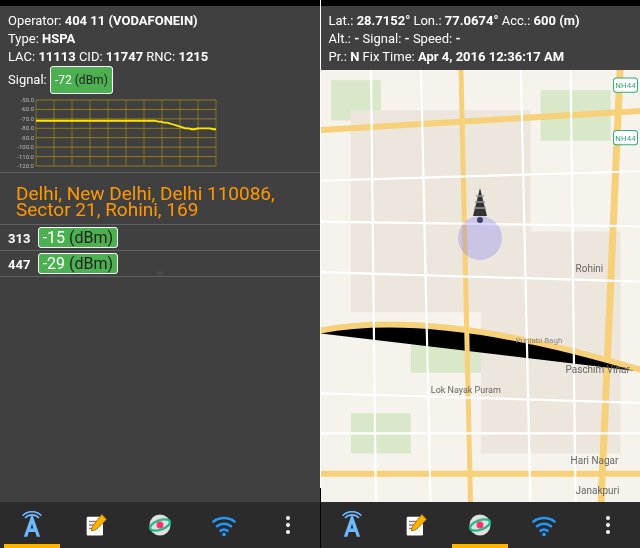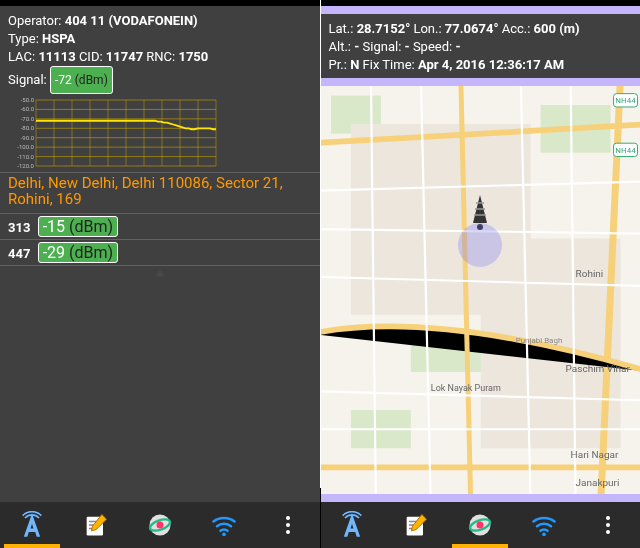--- a/index.html
+++ b/index.html
@@ -1,31 +1,31 @@
 <!DOCTYPE html>
 <html><head>
 <meta charset="utf-8">
 <style>
   * { box-sizing: border-box; margin: 0; padding: 0; }
   html, body { width: 640px; height: 548px; font-family: Roboto, Arial, sans-serif; background: #000; overflow: hidden; }
   .container { display: flex; width: 640px; height: 488px; }
   .pane { width: 320px; height: 548px; position: relative; display: flex; flex-direction: column; }
   .left { background: #404040; }
-  .right { background: #c4b5fd; gap: 8px; }
+  .right { background: #c4b5fd; }
   .status-bar { height: 6px; background: #000; }
   .info-block { padding: 6px 8px 4px 8px; color: #fff; font-size: 13px; line-height: 18px; background: #404040; }
   .info-block .row { white-space: nowrap; }
   .label { color: #fff; }
   .val { color: #fff; font-weight: bold; }
   .signal-badge { display: inline-block; background: #4caf50; border: 1px solid #fff; border-radius: 3px; padding: 4px 4px; font-size: 12px; color: #fff; }
   .signal-badge .units { color: #222; }
   .chart-wrap { padding: 0 8px 4px 8px; }
   .chart { width: 210px; height: 70px; position: relative; background: #404040; }
   .chart svg { display: block; }
-  .address { color: #ff9800; font-size: 15px; padding: 2px 8px 6px 8px; line-height: 16px; }
+  .address { color: #ff9800; font-size: 19px; padding: 2px 8px 6px 16px; line-height: 16px; margin-top: 11px; }
   .row-item { padding: 2px 8px; font-size: 13px; color: #fff; }
   .row-item .num { font-weight: bold; margin-right: 4px; text-align: right; }
   .row-item .badge { display: inline-block; background: #4caf50; border: 1px solid #fff; border-radius: 3px; padding: 0 4px; font-size: 16px; color: #fff; }
   .row-item .badge .u { color: #222; }
   .hr { border-top: 1px solid #616161; }
   .spacer { flex: 1; }
   .navbar { height: 46px; background: #2b2b2b; display: flex; align-items: center; justify-content: space-around; position: relative; }
   .navbtn { width: 56px; height: 46px; display: flex; align-items: center; justify-content: center; position: relative; }
   .underline { position: absolute; left: 0; bottom: 0; height: 4px; background: #ffb300; }
   .menu-dots { display: flex; flex-direction: column; gap: 3px; }
@@ -52,21 +52,21 @@
   <div class="pane left">
     <div class="status-bar"></div>
     <div class="info-block">
       <div class="row">
         <span class="label">Operator: </span><span class="val">404 11 (VODAFONEIN)</span>
       </div>
       <div class="row">
         <span class="label">Type: </span><span class="val">HSPA</span>
       </div>
       <div class="row">
-        <span class="label">LAC: </span><span class="val">11113</span><span class="label"> CID: </span><span class="val">11747</span><span class="label"> RNC: </span><span class="val">1750</span>
+        <span class="label">LAC: </span><span class="val">11113</span><span class="label"> CID: </span><span class="val">11747</span><span class="label"> RNC: </span><span class="val">1215</span>
       </div>
       <div class="row">
         <span class="label">Signal: </span><span class="signal-badge"><span>-72</span><span class="units"> (dBm)</span></span>
       </div>
     </div>
 
     <div class="chart-wrap">
       <div class="chart">
         <svg id="signal-chart-svg" viewBox="0 0 210 70" width="210" height="70">
             <line x1="28" x2="208" y1="2" y2="2" stroke="#c9a200" stroke-width="0.6"></line>

